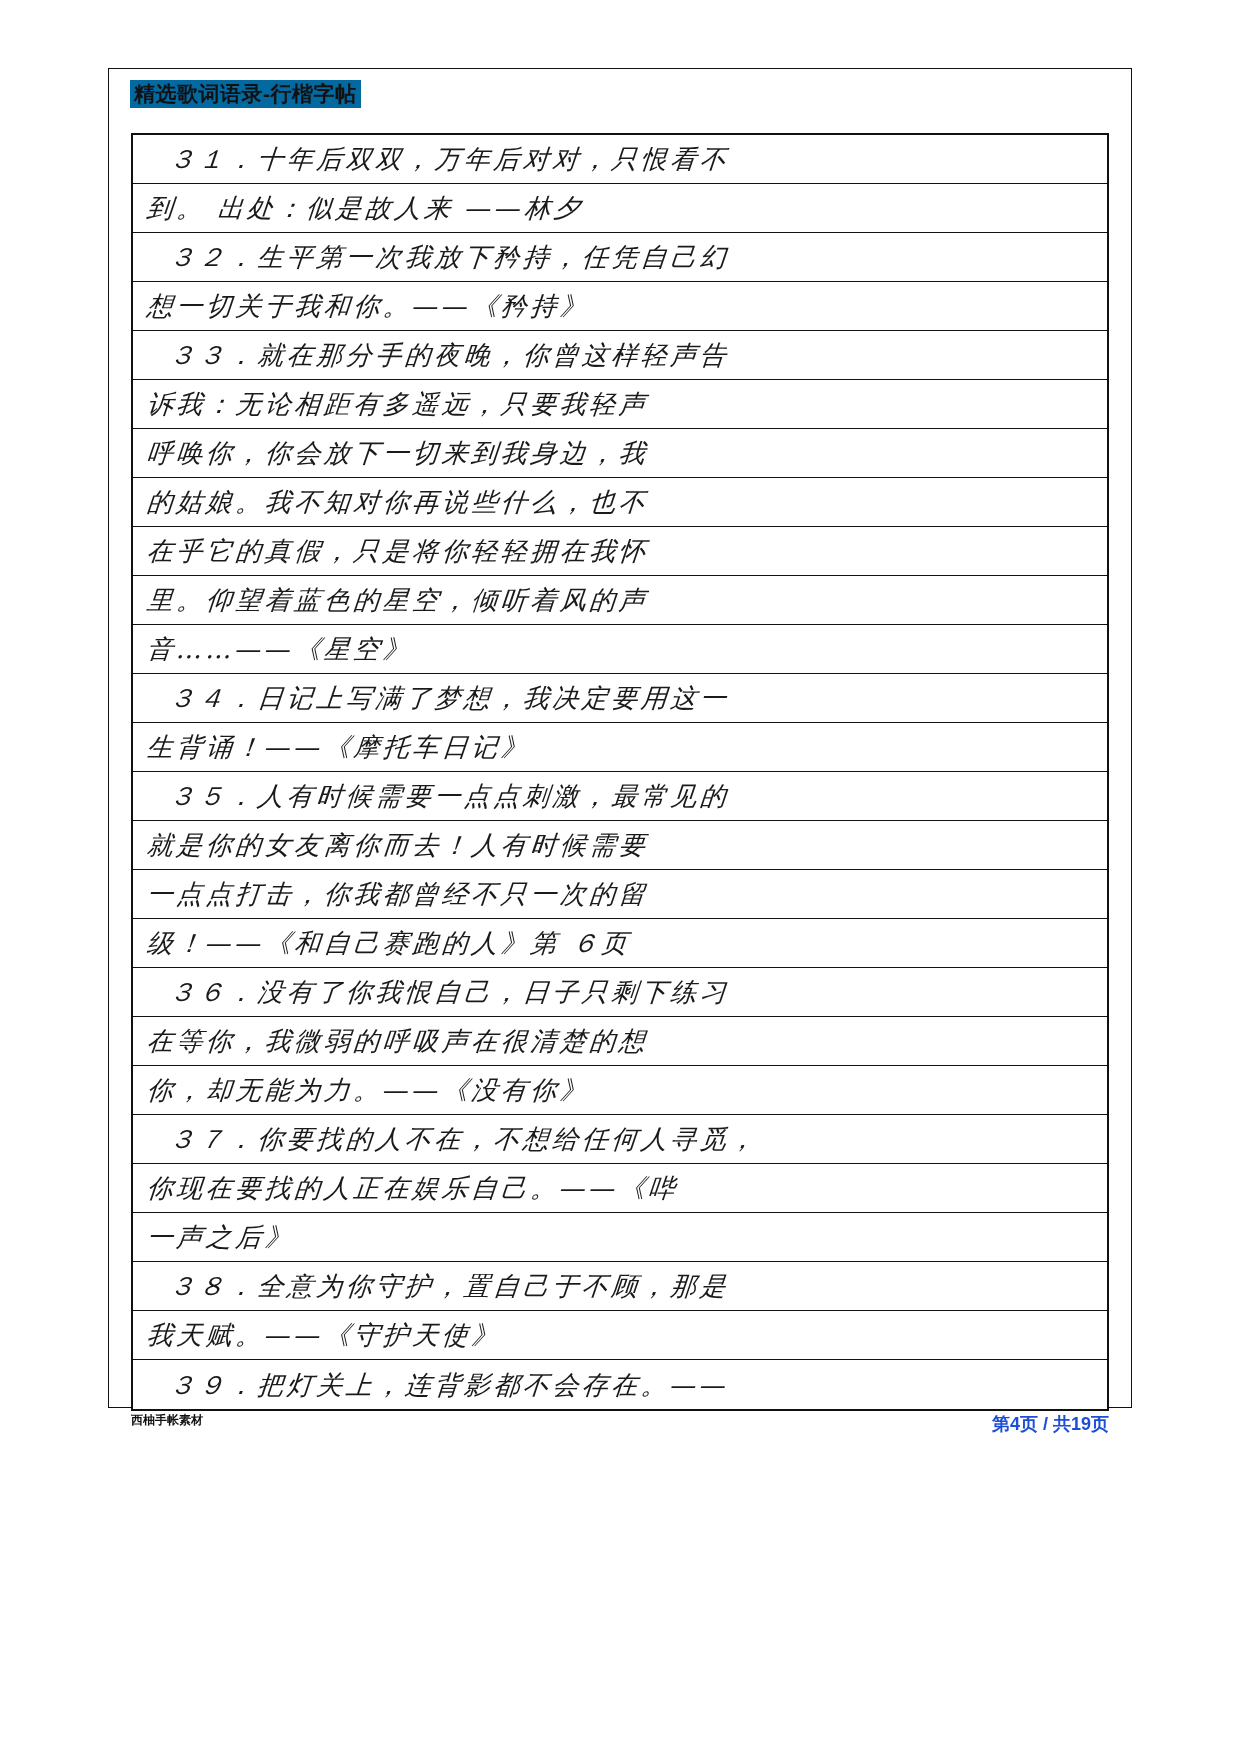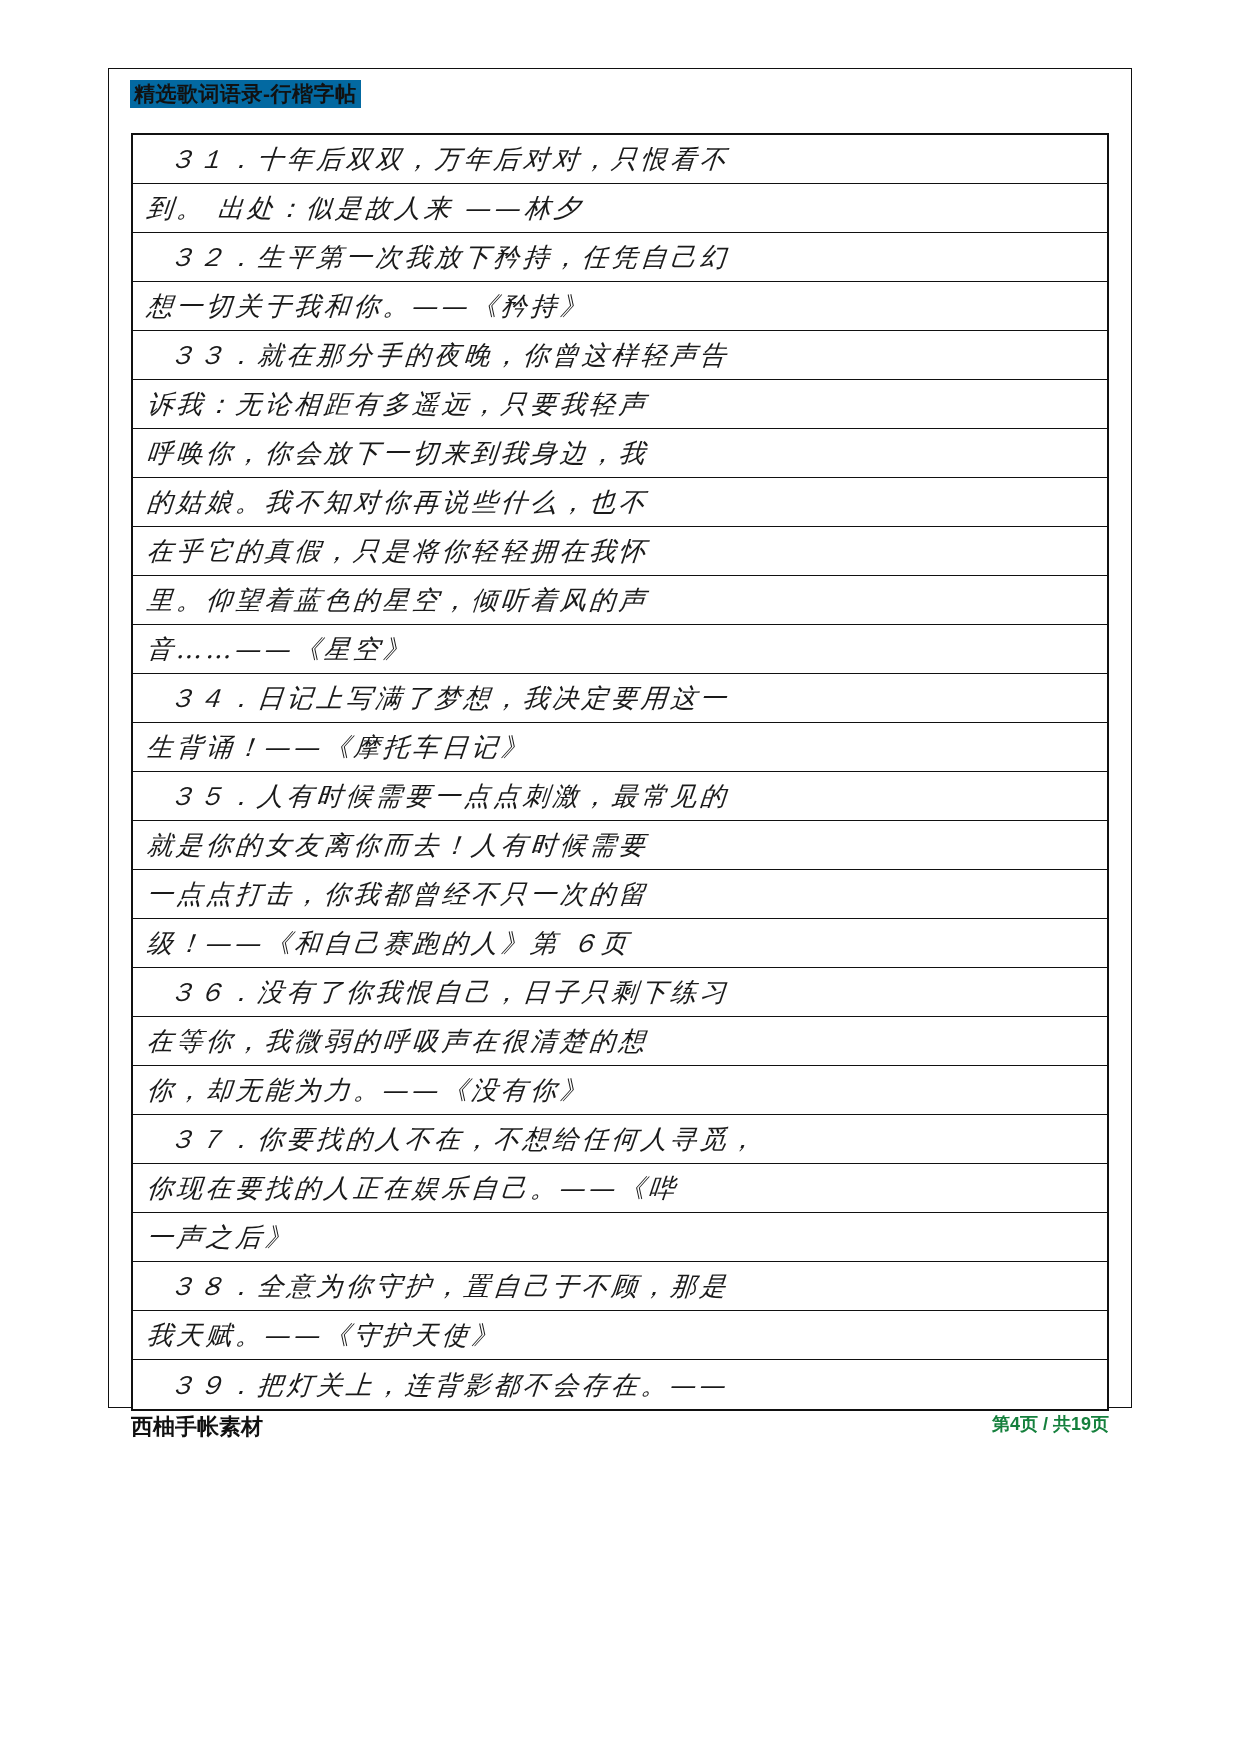--- a/index.html
+++ b/index.html
@@ -73,31 +73,31 @@
     transform: skewX(-5deg);
     font-style: italic;
   }
   .indent {
     padding-left: 22px;
   }
   .footer-left {
     position: absolute;
     left: 131px;
     top: 1412px;
-    font-size: 22px;
+    font-size: 12px;
     font-weight: bold;
     color: #111;
   }
   .footer-right {
     position: absolute;
     right: 131px;
     top: 1412px;
     font-size: 18px;
     font-weight: bold;
-    color: #15803d;
+    color: #1d4ed8;
     text-align: right;
   }
 </style>
 </head>
 <body>
 
 <div class="page">
 
   <div class="page-border"></div>
 

